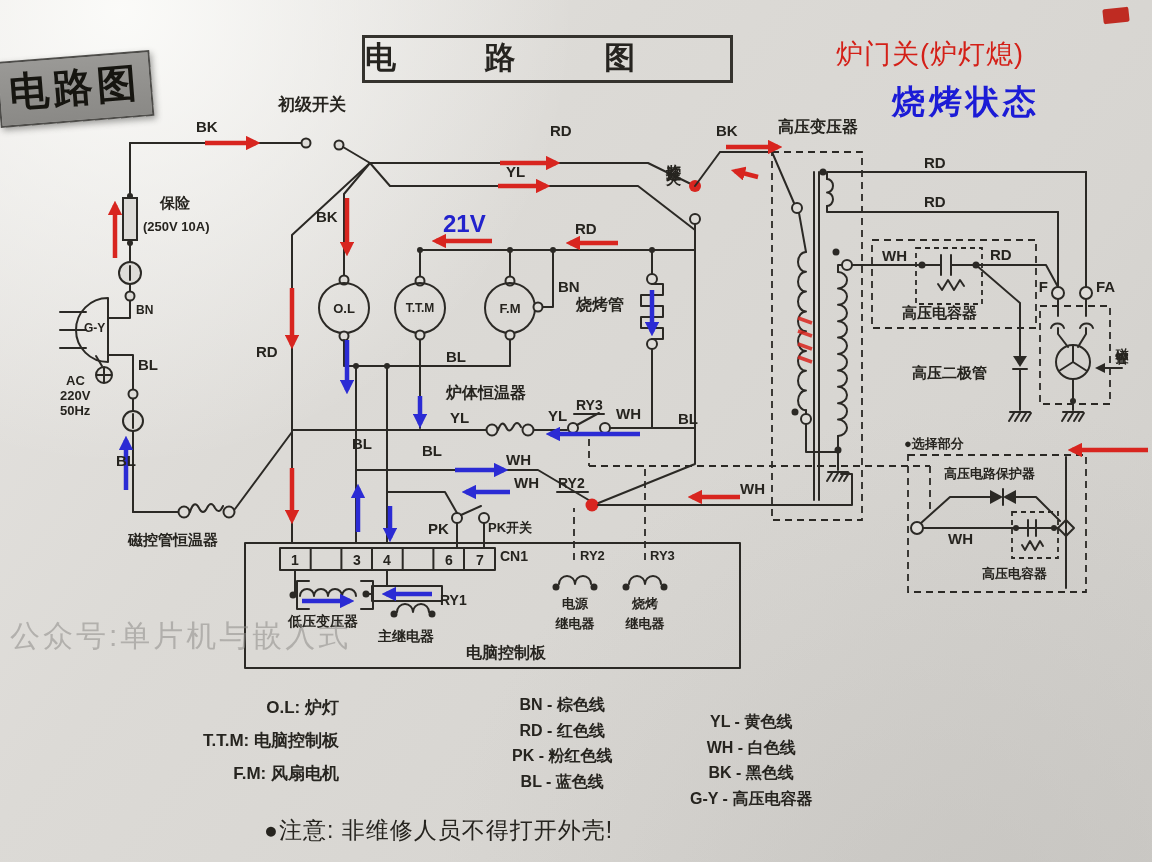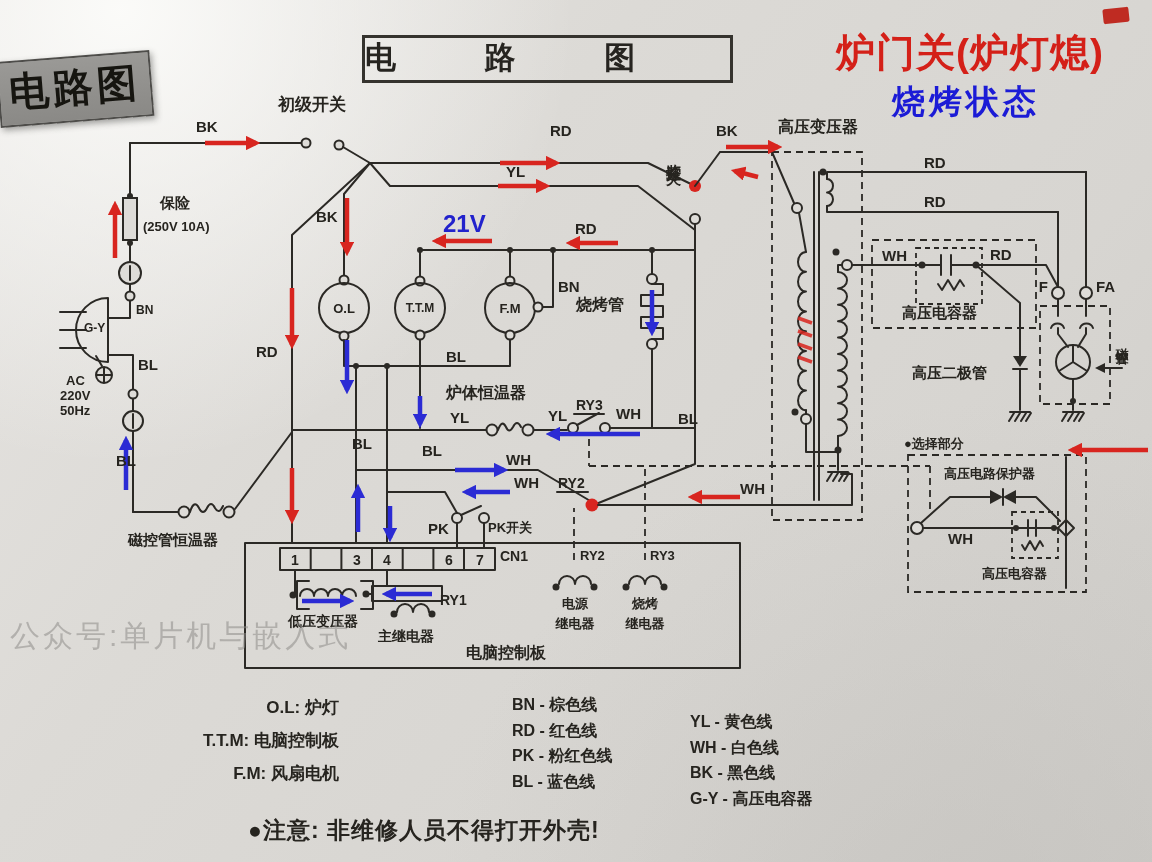--- a/index.html
+++ b/index.html
@@ -10,29 +10,29 @@
           radial-gradient(circle at 85% 110%, rgba(190,188,184,.5), rgba(190,188,184,0) 40%),
           linear-gradient(128deg,#e6e4e1 0%,#dcdad6 35%,#d7d5d1 70%,#cfcdc9 100%);}
   .abs{position:absolute;}
   .corner-tag{left:-2px;top:56px;width:150px;height:62px;transform:rotate(-4.5deg);
         background:linear-gradient(#9a9996,#8a8986);border:2px solid #4e4d4a;
         box-shadow:2px 3px 6px rgba(60,60,58,.45);
         font-size:40px;font-weight:bold;color:#161510;text-align:center;line-height:58px;letter-spacing:4px;}
   .title-box{left:362px;top:35px;width:365px;height:42px;border:3px solid #35332e;
         font-size:31px;font-weight:bold;color:#262420;line-height:40px;
         letter-spacing:40px;overflow:hidden;white-space:nowrap;}
-  .state-red{left:836px;top:26px;font-size:39px;font-weight:bold;color:#d42018;letter-spacing:1px;}
+  .state-red{left:836px;top:36px;font-size:27px;font-weight:normal;color:#d42018;letter-spacing:1px;}
   .state-blue{left:892px;top:80px;font-size:33px;font-weight:bold;color:#1b1bd6;letter-spacing:4px;}
   .corner-mark{left:1103px;top:8px;width:26px;height:15px;background:#bf2b22;transform:rotate(-6deg);border-radius:2px;}
   .watermark{left:10px;top:616px;font-size:30px;color:#8f8d8a;opacity:.55;letter-spacing:3px;}
   .notes{left:148px;top:696px;font-size:17px;font-weight:bold;color:#26241f;}
   .notes div{margin:0 0 10px 0;}
   .notes .ind{margin-left:55px;text-align:right;}
-  .legend-col{font-size:16px;font-weight:bold;color:#26241f;line-height:25.5px;}
-  .warning{left:248px;top:815px;font-size:23px;font-weight:bold;color:#26241f;letter-spacing:1px;}
+  .legend-col{font-size:16px;font-weight:bold;color:#26241f;line-height:25.5px;text-align:center;}
+  .warning{left:264px;top:815px;font-size:23px;font-weight:normal;color:#26241f;letter-spacing:1px;}
   svg text{font-family:"Liberation Sans","DejaVu Sans",sans-serif;}
   .lab{font-size:15px;font-weight:bold;fill:#26241f;}
   .lab12{font-size:12px;font-weight:bold;fill:#26241f;}
   .lab13{font-size:13px;font-weight:bold;fill:#26241f;}
   .lab14{font-size:14px;font-weight:bold;fill:#26241f;}
   .lab16{font-size:16px;font-weight:bold;fill:#26241f;}
   .lab17{font-size:17px;font-weight:bold;fill:#26241f;}
   .labB{font-size:24px;font-weight:bold;fill:#2222cc;}
   .vert{writing-mode:vertical-rl;text-orientation:upright;letter-spacing:2px;}
   .w{stroke:#2b2925;stroke-width:2;fill:none;stroke-linecap:round;stroke-linejoin:round;}

